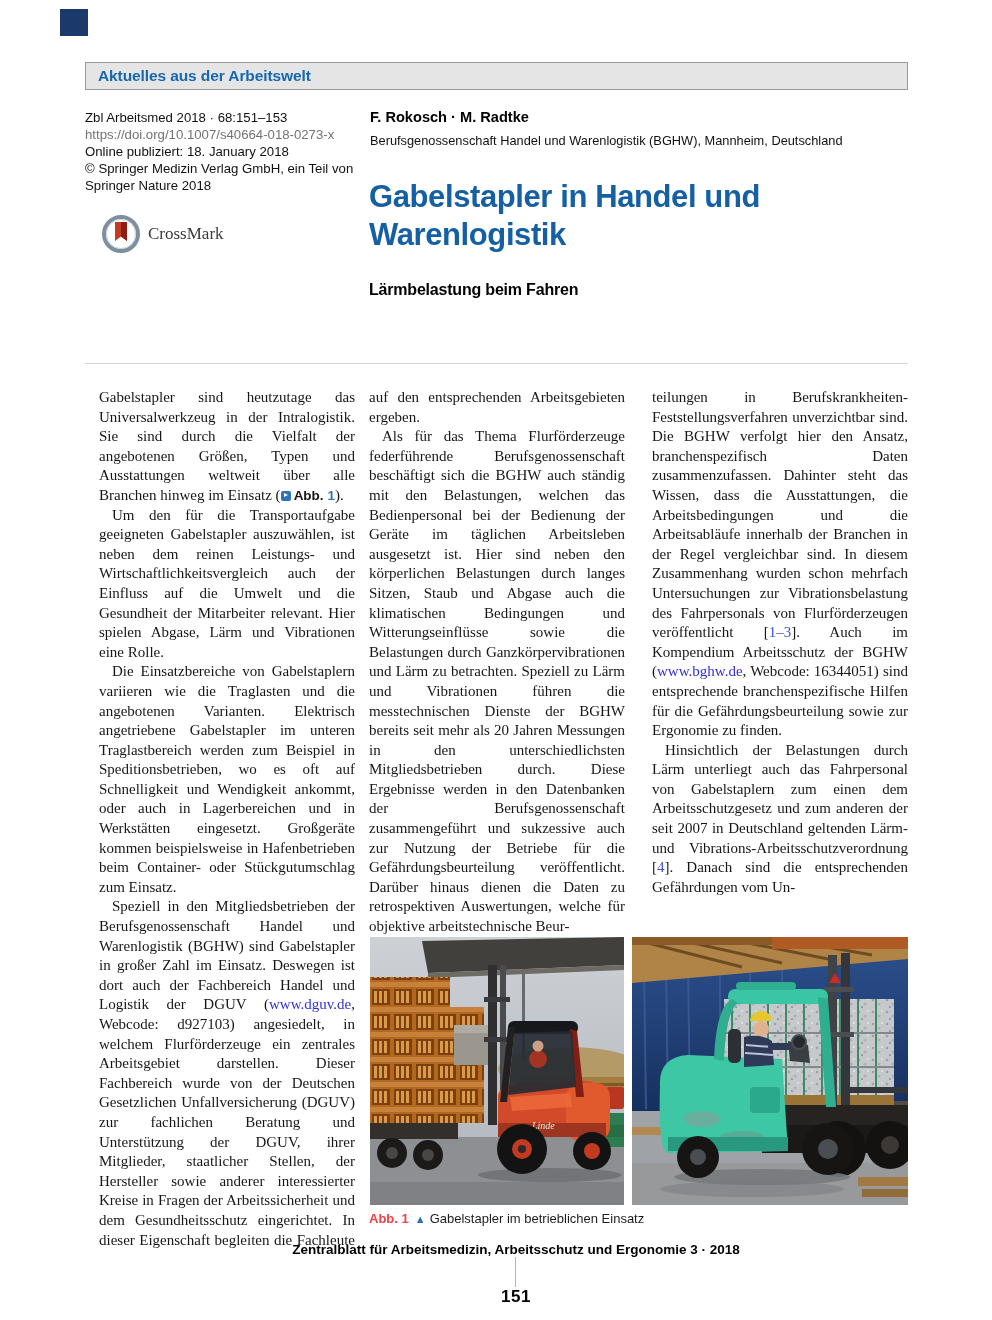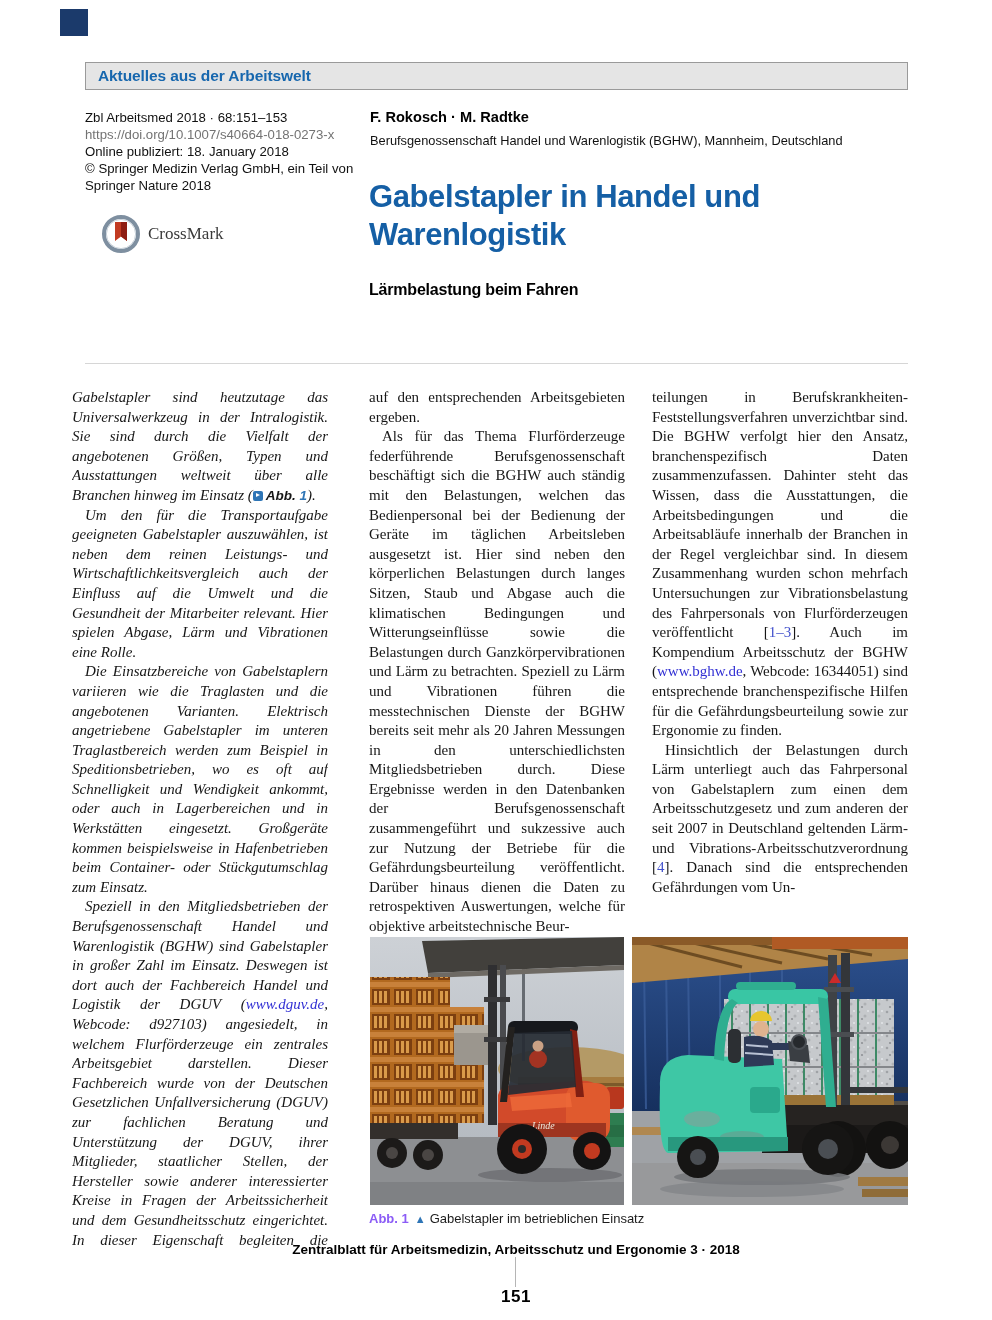--- a/index.html
+++ b/index.html
@@ -28,42 +28,42 @@
   .title{position:absolute;left:369px;top:178px;width:560px;font-size:31px;line-height:38px;
          font-weight:bold;color:#155fa5;letter-spacing:-0.4px;}
   .subtitle{position:absolute;left:369px;top:281px;font-size:16px;font-weight:bold;color:#000000;letter-spacing:-0.2px;}
 
   .title-rule{position:absolute;left:85px;top:363px;width:823px;height:1px;background:#d6d6d6;}
 
   
   .col{position:absolute;top:388px;width:256px;font-family:"Liberation Serif",serif;
        font-size:15px;line-height:19.6px;text-align:justify;color:#161616;
        hyphens:auto;-webkit-hyphens:auto;overflow:hidden;}
-  #col1{left:72px;height:865px;font-style:italic;}
+  #col1{left:99px;height:865px;}
   #col2{left:369px;height:548px;}
   #col3{left:652px;height:548px;}
   .para{margin:0;}
   .para.ind{text-indent:13px;}
   .lnk{color:#3230d4;margin-top:44px;}
   .cite{color:#4150cc;}
   .figref{font-family:"Liberation Sans",sans-serif;font-weight:bold;font-size:13.5px;white-space:nowrap;}
   .fignum{color:#2e75b6;}
   .figicon{display:inline-block;width:10px;height:10px;background:#2e75b6;border-radius:2px;
            margin-right:3px;position:relative;top:1px;}
   .figicon::after{content:"";position:absolute;left:3.5px;top:2.5px;width:0;height:0;
            border-left:4px solid #fff;border-top:2.5px solid transparent;border-bottom:2.5px solid transparent;}
 
   
   .figure{position:absolute;left:370px;top:937px;width:538px;height:216px;display:flex;}
   .photo{height:268px;display:block;}
   .photo.left{width:254px;margin-right:8px;}
   .photo.right{width:276px;}
 
   .caption{position:absolute;left:369px;top:1211px;width:539px;font-size:13px;color:#1c1c1c;}
-  .caption .cl{font-weight:bold;color:#8b5cf6;}
+  .caption .cl{font-weight:bold;color:#ef4444;}
   .caption .tri{color:#2e75b6;font-size:11px;padding:0 4px 0 6px;}
 
   
   .footer{position:absolute;left:85px;top:1242px;width:862px;display:flex;justify-content:flex-end;align-items:center;flex-direction:column;}
   .footer .jname{font-size:13.5px;font-weight:bold;color:#000;}
   .footer .fdiv{width:1px;height:30px;background:#b5b5b5;margin:0 10px 0 9px;}
   .footer .pnum{font-size:17px;font-weight:bold;color:#000;letter-spacing:0.5px;}
 </style>
 </head>
 <body>

